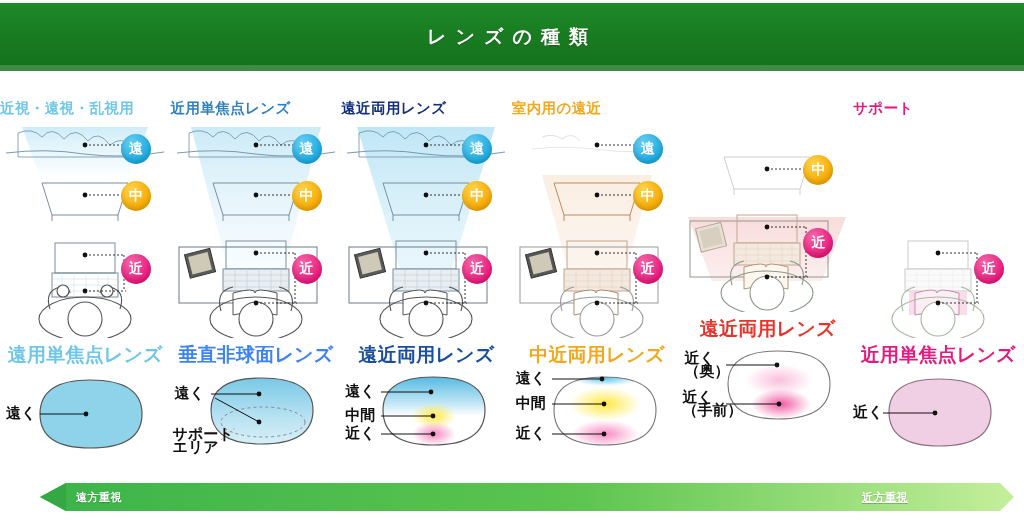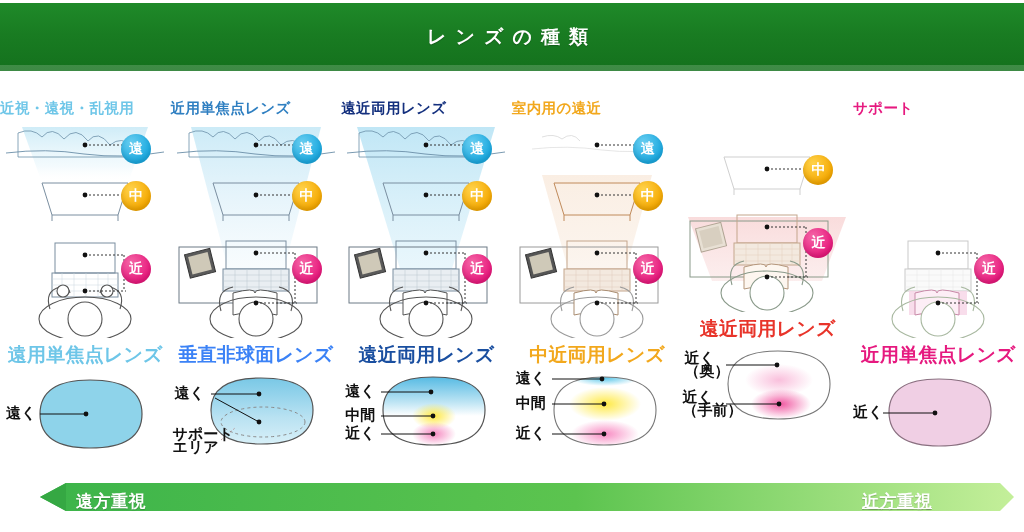--- a/index.html
+++ b/index.html
@@ -57,21 +57,21 @@
   .lens-wrap{position:relative;height:96px;margin-top:4px;}
   .lens-wrap svg{position:absolute;left:0;top:0;}
   .zlab{
     position:absolute;font-size:15px;color:#111;font-weight:bold;
     line-height:12.5px;white-space:nowrap;
   }
   
   .arrowbar{position:absolute;left:0;top:481px;width:1024px;height:40px;}
   .arrowbar svg{position:absolute;left:0;top:0;}
   .arr-label{
-    position:absolute;top:9px;color:#ffffff;font-size:17px;font-weight:bold;
+    position:absolute;top:9px;color:#ffffff;font-size:11px;font-weight:bold;
     letter-spacing:.5px;text-shadow:0 1px 1px rgba(0,0,0,.2);
   }
   .arr-left{left:76px;}
   .arr-right{left:862px;text-decoration:underline;}
 </style>
 </head>
 <body>
 
 <div class="banner">
   <div class="banner-title">レンズの種類</div>

